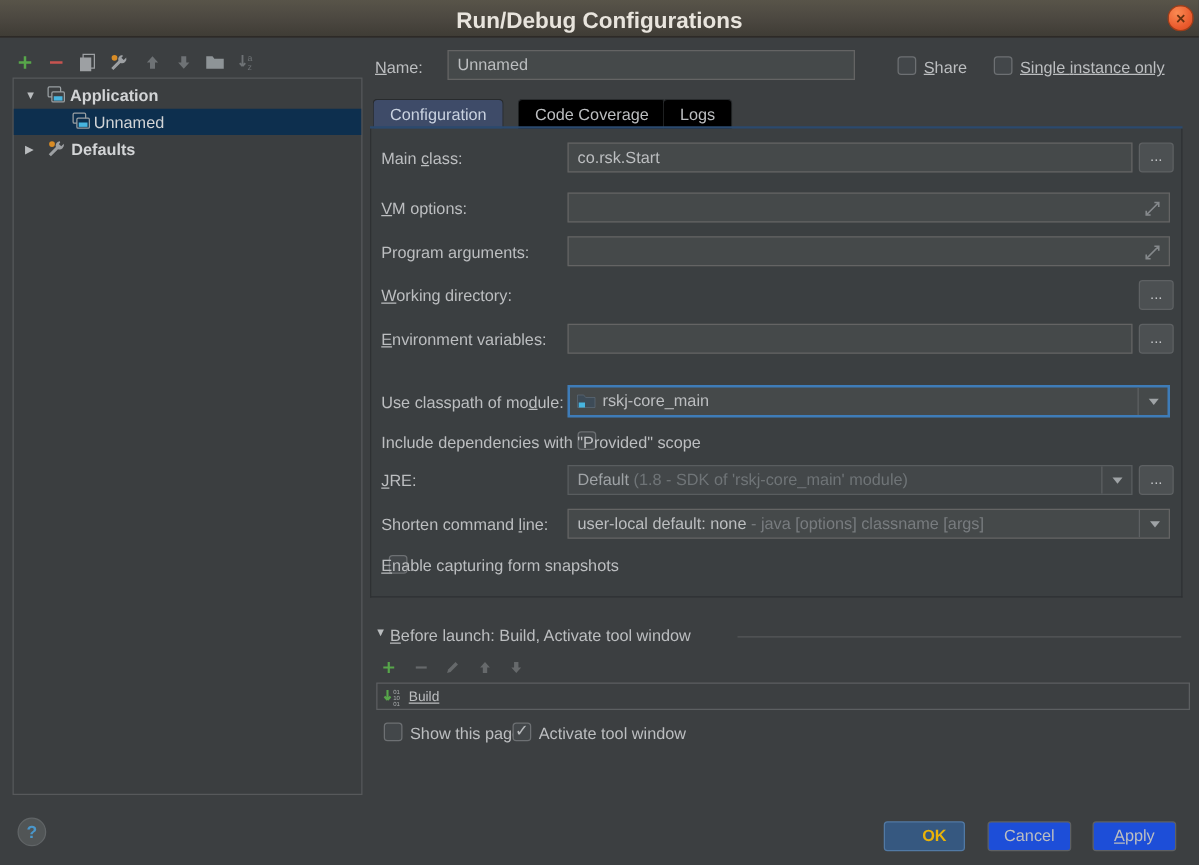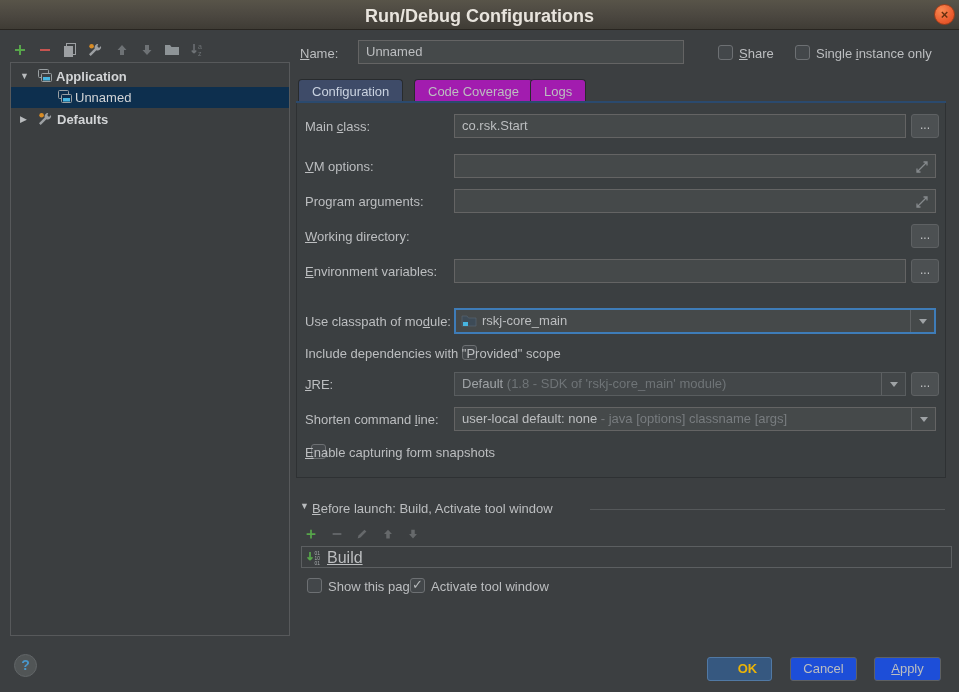--- a/index.html
+++ b/index.html
@@ -51,26 +51,26 @@
   .cb { position:absolute; width:15px; height:15px; background:#43474a; border:1px solid #6d7073;
     border-radius:3px; }
   .cb.checked::after { content:"✓"; position:absolute; left:1px; top:-2px; color:#b7babc; font-size:13px; }
 
   
   .name-label { left:300px; top:46px; }
   .name-input { left:358px; top:40px; width:326px; }
   .share-cb { left:718px; top:45px; }
   .share-label { left:739px; top:46px; }
   .single-cb { left:795px; top:45px; }
-  .single-label { left:816px; top:46px; }
+  .single-label { left:816px; top:46px;text-decoration:underline; }
 
   
   .tab { position:absolute; top:79px; height:24px; line-height:23px; padding:0 13px;
     font-size:13px; color:#bcbec0; border:1px solid #282b2d; border-bottom:none;
-    border-radius:4px 4px 0 0; background:#a21caf; }
+    border-radius:4px 4px 0 0; background:#000000; }
   .tab.active { background:#3e4b68; color:#c9d2e0; }
   .tab-configuration { left:298px; }
   .tab-codecoverage { left:414px; }
   .tab-logs { left:530px; }
   .tab-strip { position:absolute; left:296px; top:101px; width:650px; height:2px; background:#2b4a6e; }
 
   
   .content-panel { position:absolute; left:296px; top:103px; width:650px; height:375px;
     background:#3b3f41; border:1px solid #2e3133; border-top:none; }
   .content-panel .lbl { left:8px; }
@@ -104,21 +104,21 @@
   
   .bl-twisty { position:absolute; left:300px; top:501px; font-size:9px; color:#b9bcbe; }
   .bl-header { left:312px; top:501px; }
   .bl-line { position:absolute; left:590px; top:509px; width:355px; height:1px; background:#55585a; }
   .bl-icon { position:absolute; top:527px; width:14px; height:14px; }
   .bl-add { left:304px; } .bl-remove { left:330px; } .bl-edit { left:355px; }
   .bl-up { left:381px; } .bl-down { left:406px; }
   .build-box { position:absolute; left:301px; top:546px; width:651px; height:22px;
     background:#3c3f41; border:1px solid #5c5f61; }
   .build-box .bicon { position:absolute; left:4px; top:3px; width:17px; height:16px; }
-  .build-box .blabel { position:absolute; left:25px; top:1px; font-size:16px; color:#bcbec0; line-height:20px;text-decoration:underline; }
+  .build-box .blabel { position:absolute; left:25px; top:1px; font-size:11px; color:#bcbec0; line-height:20px;text-decoration:underline; }
   .cb-showpage { left:307px; top:578px; }
   .l-showpage { left:328px; top:579px; }
   .cb-activate { left:410px; top:578px; }
   .l-activate { left:431px; top:579px; }
 
   
   .help-btn { position:absolute; left:14px; top:654px; width:23px; height:23px; border-radius:50%;
     background:#515556; border:1px solid #616567; color:#4a97cb; font-weight:bold; font-size:14px;
     text-align:center; line-height:21px; }
   .btn { position:absolute; top:657px; height:24px; font-size:13px; text-align:center; line-height:22px;

